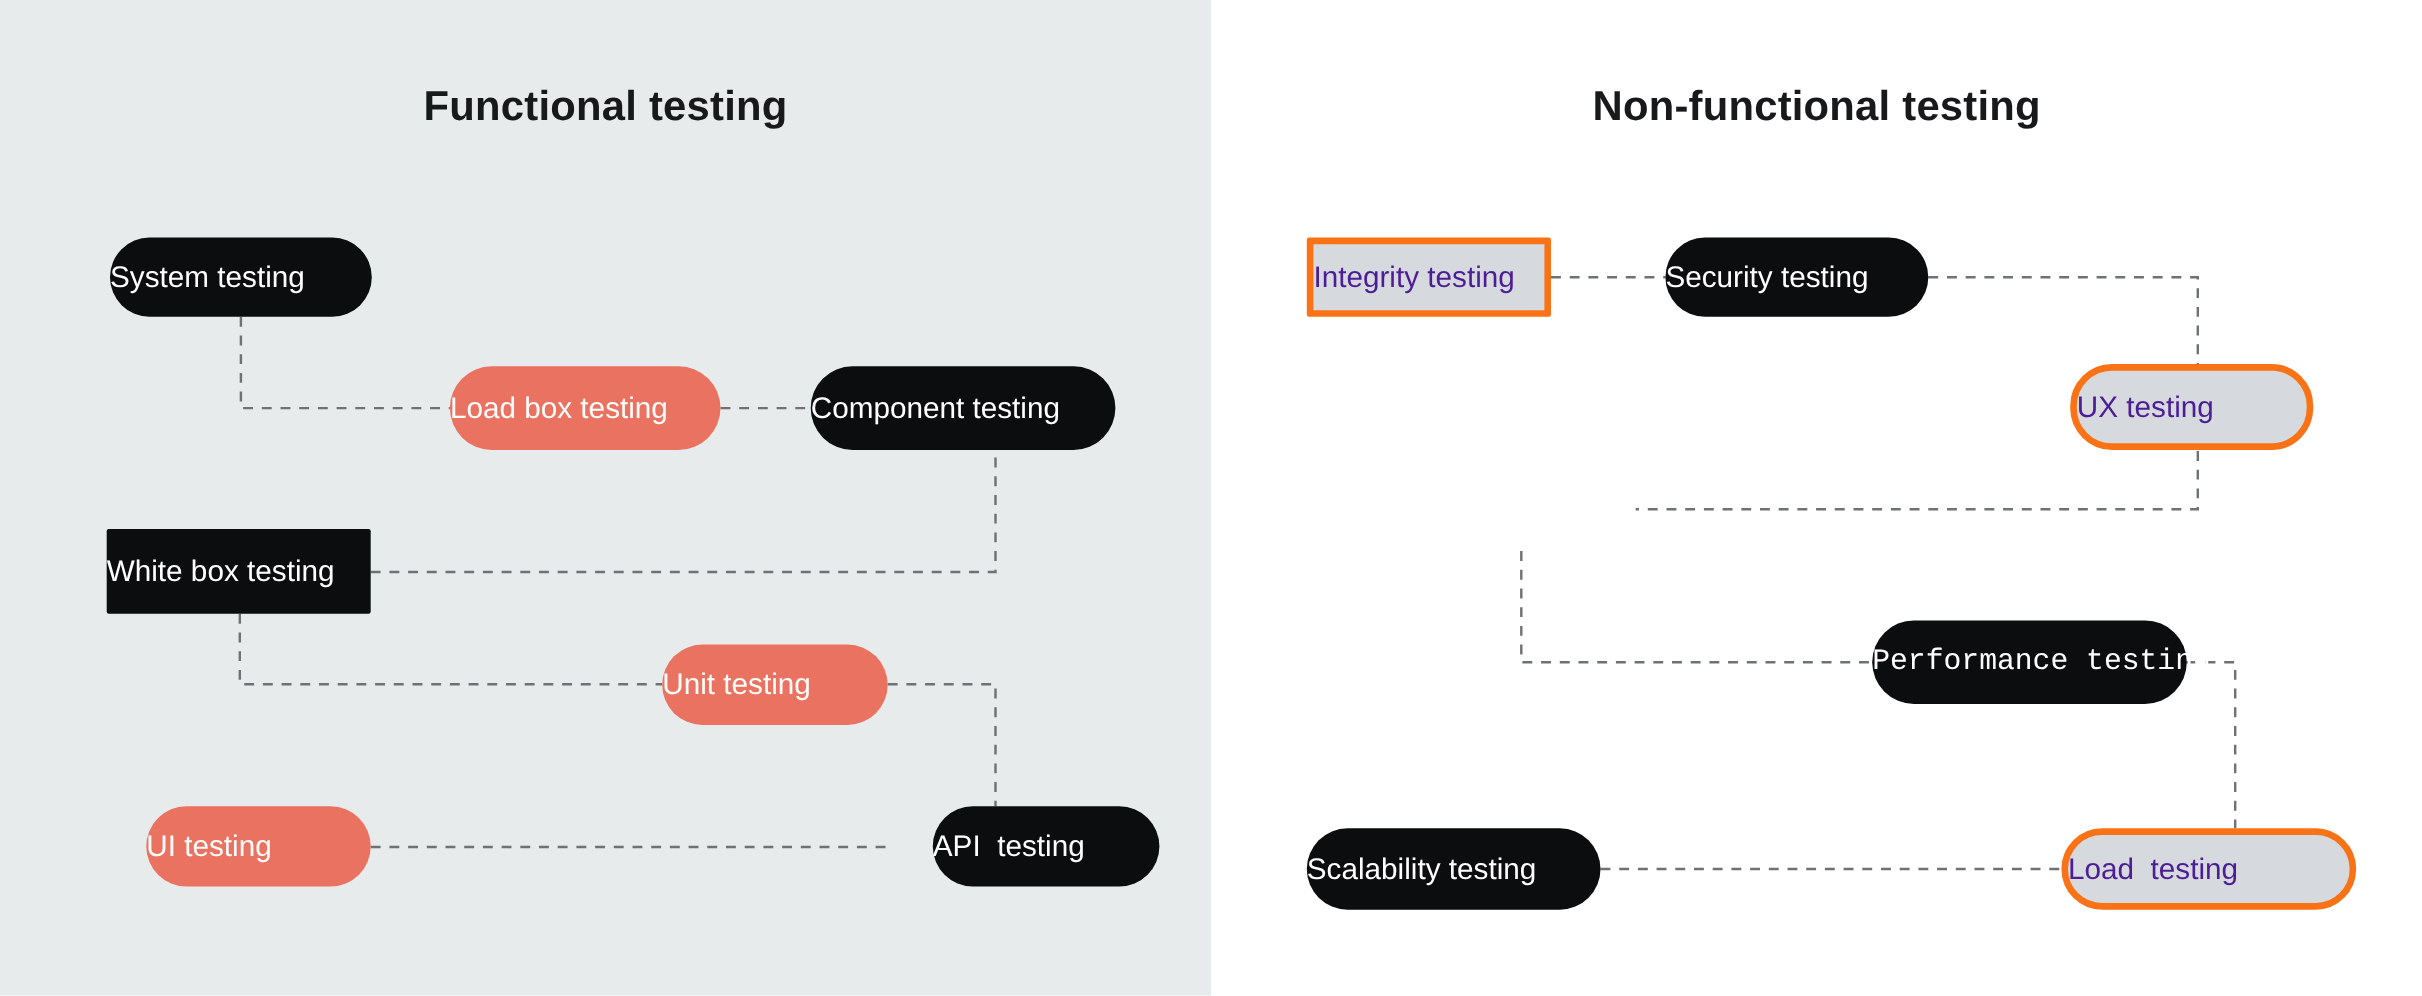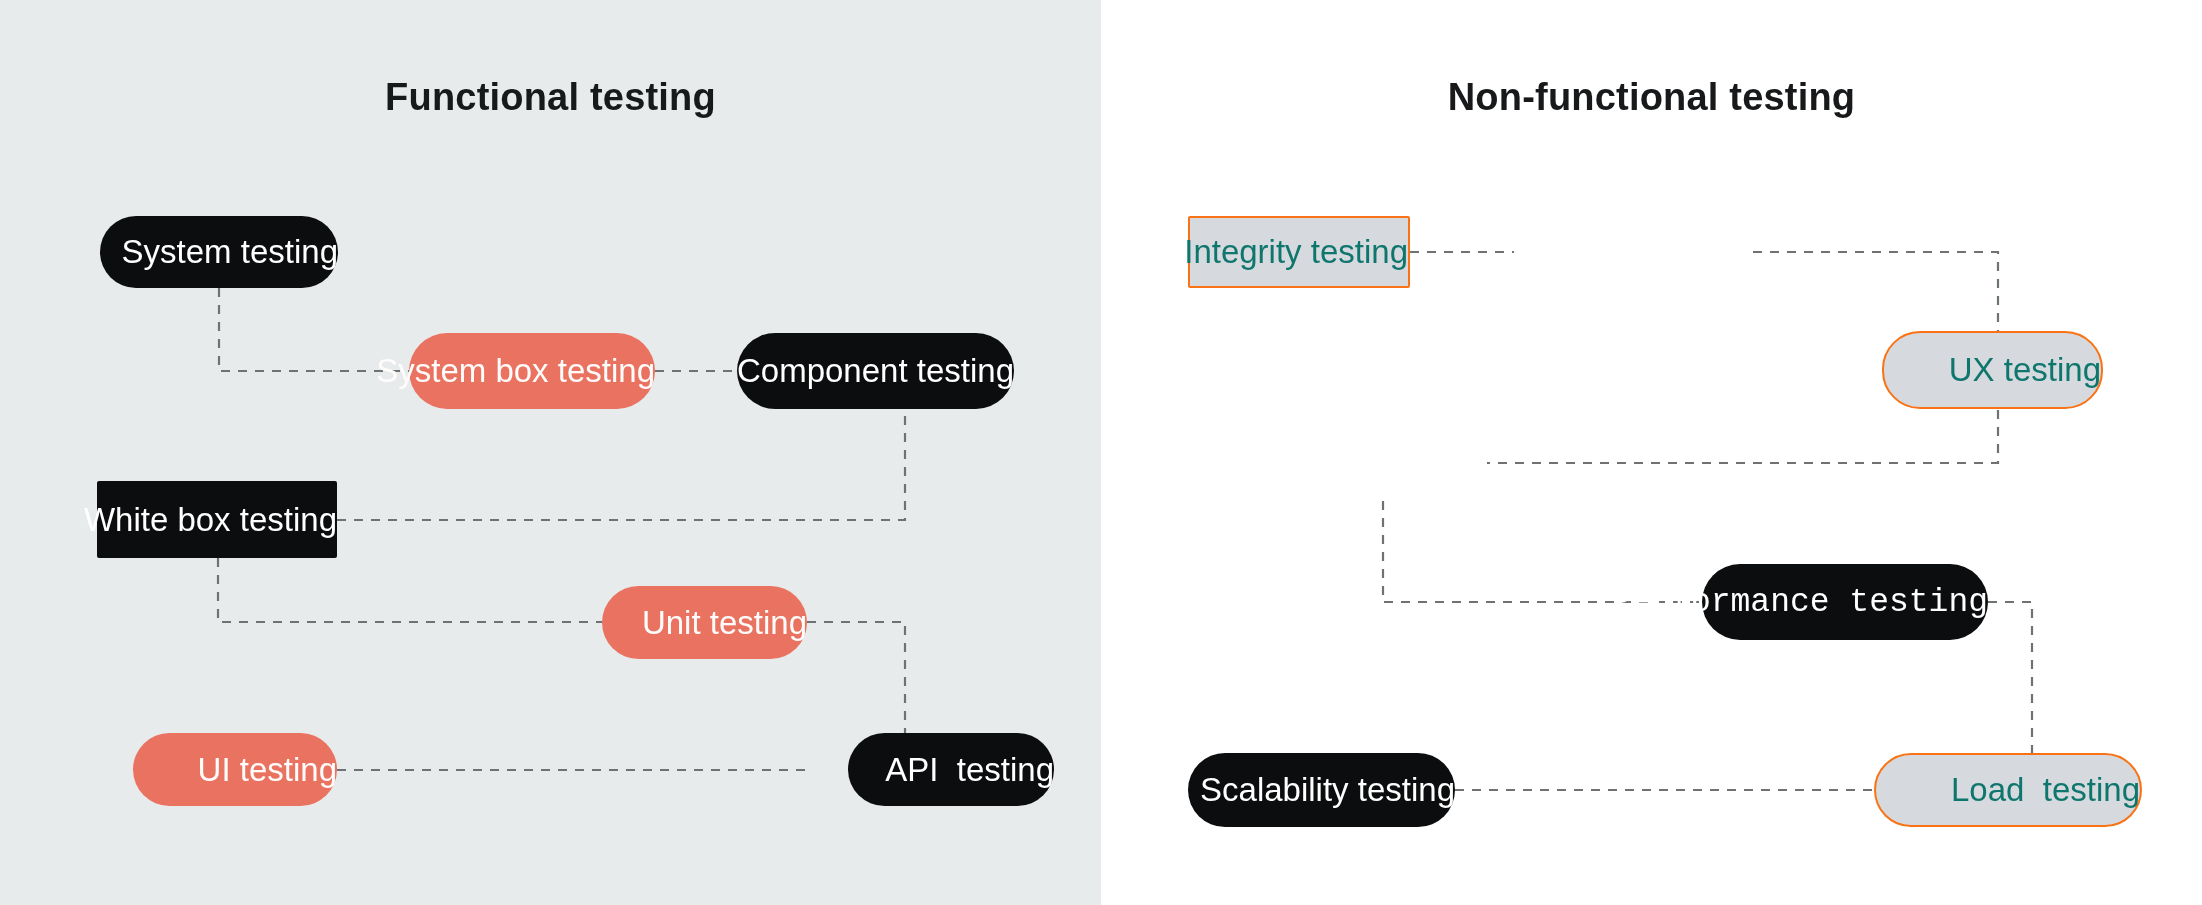--- a/index.html
+++ b/index.html
@@ -41,31 +41,31 @@
     fill: none;
     stroke: #6e7275;
     stroke-width: 2.2px;
     stroke-dasharray: 9 8;
   }
 
   .node {
     position: absolute;
     display: flex;
     align-items: center;
-    justify-content: flex-end;
-    font-size: 33px;
+    justify-content: flex-start;
+    font-size: 27px;
     white-space: pre;
     box-sizing: border-box;
     cursor: default;
   }
   .node.pill { border-radius: 38px; }
   .node.rect { border-radius: 2px; }
   .node.black { background: #0c0d0e; color: #ffffff; }
   .node.coral { background: #ea7260; color: #fffdfc; }
-  .node.gray  { background: #d6dade; color: #0f766e; border: 2px solid #f97316; }
+  .node.gray  { background: #d6dade; color: #4c1d95; border: 6px solid #f97316; }
 </style>
 </head>
 <body>
 
 <div class="canvas">
 
   <div class="half left"></div>
   <div class="half right"></div>
 
   <h1 class="panel-title left-title">Functional testing</h1>
@@ -84,21 +84,21 @@
     <path d="M1383 501 V602 H1702"></path>
     <path d="M1988 602 H2032 V753"></path>
     <path d="M1455 790 H1874"></path>
   </svg>
 
   <div class="node black pill" style="left:100px;  top:216px; width:238px; height:72px;">
     <span>System testing</span>
   </div>
 
   <div class="node coral pill" style="left:409px;  top:333px; width:246px; height:76px;">
-    <span>System box testing</span>
+    <span>Load box testing</span>
   </div>
 
   <div class="node black pill" style="left:737px;  top:333px; width:277px; height:76px;">
     <span>Component testing</span>
   </div>
 
   <div class="node black rect" style="left:97px;   top:481px; width:240px; height:77px;">
     <span>White box testing</span>
   </div>
 
@@ -111,20 +111,23 @@
   </div>
 
   <div class="node black pill" style="left:848px;  top:733px; width:206px; height:73px;">
     <span>API  testing</span>
   </div>
 
   <div class="node gray rect" style="left:1188px; top:216px; width:222px; height:72px;">
     <span>Integrity testing</span>
   </div>
 
+  <div class="node black pill" style="left:1514px; top:216px; width:239px; height:72px;">
+    <span>Security testing</span>
+  </div>
 
   <div class="node gray pill" style="left:1882px; top:331px; width:221px; height:78px;">
     <span>UX testing</span>
   </div>
 
 
   <div class="node black pill" style="left:1702px; top:564px; width:286px; height:76px;font-family:Liberation Mono, monospace;">
     <span>Performance testing</span>
   </div>
 

